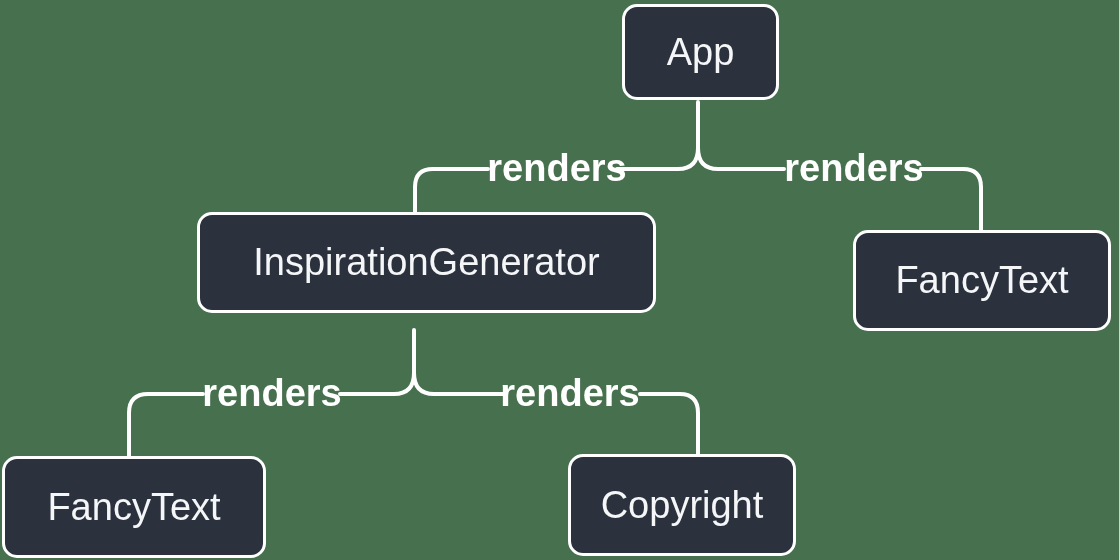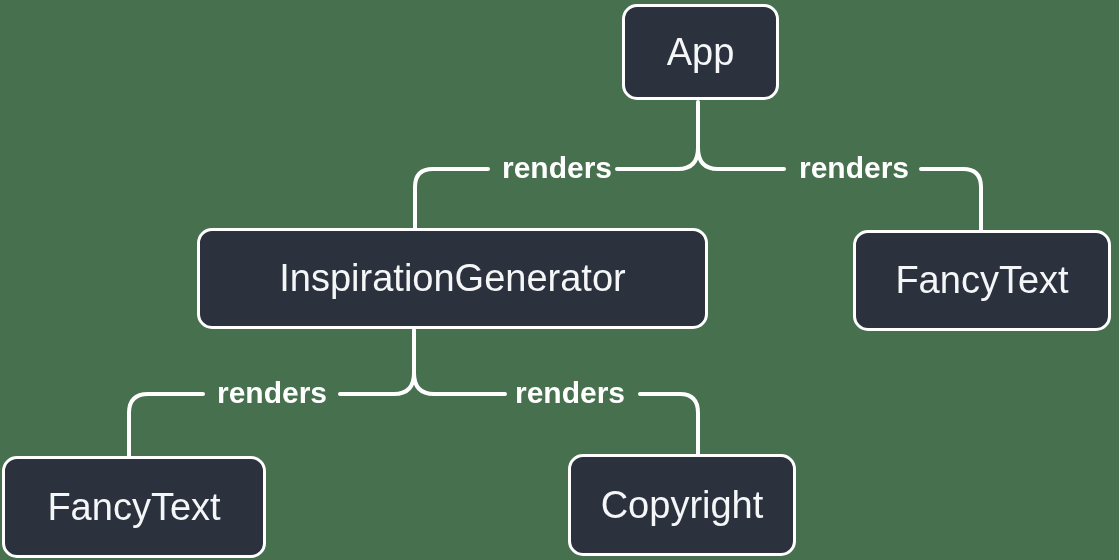--- a/index.html
+++ b/index.html
@@ -39,28 +39,28 @@
     font-weight: 400;
     display: flex;
     align-items: center;
     justify-content: center;
     white-space: nowrap;
   }
   .edge-label {
     position: absolute;
     transform: translate(-50%, -50%);
     color: #FFFFFF;
-    font-size: 30px;
+    font-size: 38px;
     font-weight: 700;
     white-space: nowrap;
     line-height: 1;
   }
   
   #node-app                  { left: 622px; top: 4px;   width: 157px; height: 96px; }
-  #node-inspiration-generator{ left: 197px; top: 228px; width: 511px; height: 101px; }
+  #node-inspiration-generator{ left: 197px; top: 212px; width: 459px; height: 101px; }
   #node-fancy-text-right     { left: 853px; top: 230px; width: 258px; height: 101px; }
   #node-fancy-text-left      { left: 2px;   top: 456px; width: 264px; height: 102px; }
   #node-copyright            { left: 568px; top: 454px; width: 228px; height: 102px; }
   
   #edge-label-0 { left: 557px; top: 168px; }
   #edge-label-1 { left: 854px; top: 168px; }
   #edge-label-2 { left: 272px; top: 393px; }
   #edge-label-3 { left: 570px; top: 393px; }
 </style>
 </head>

